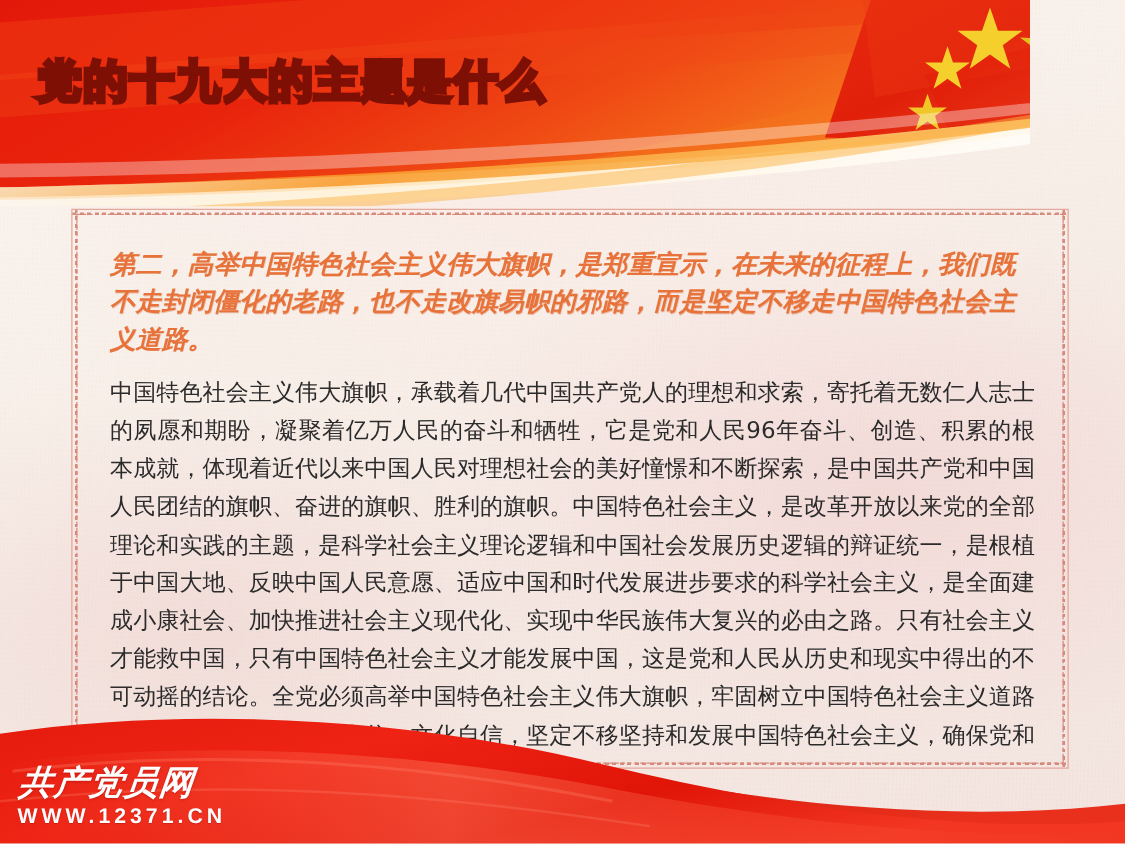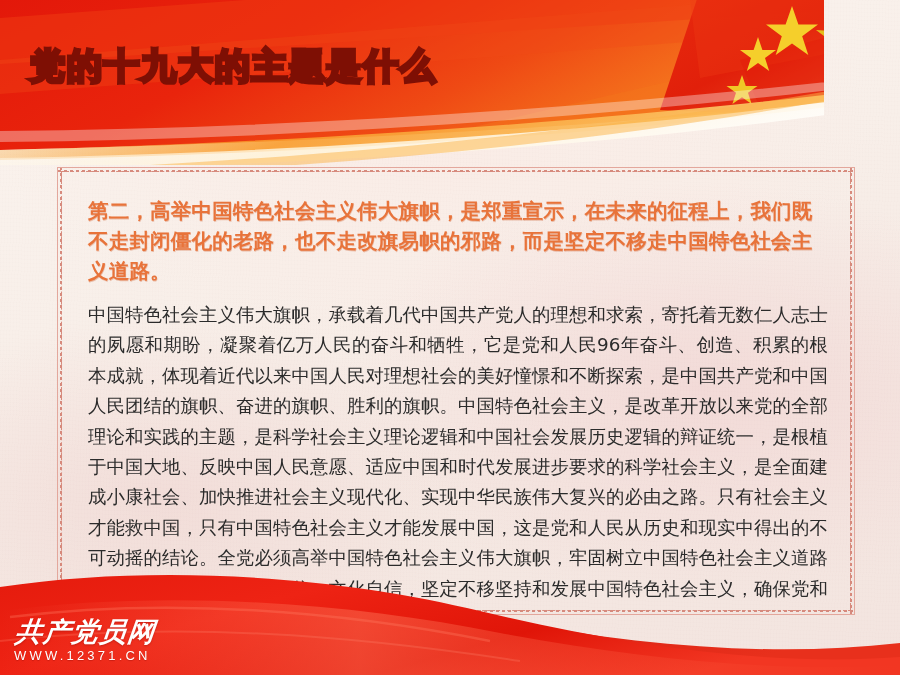--- a/index.html
+++ b/index.html
@@ -128,20 +128,21 @@
   }
   .lead {
     margin: 0 0 14px 0;
     font-size: 20.5px;
     line-height: 30px;
     font-weight: 700;
     color: #e8733a;
     letter-spacing: 0.2px;
     font-family: "DejaVu Sans", "Liberation Sans", sans-serif;
     text-shadow: 0.5px 0.5px 0 rgba(200,80,30,.30);
+    font-style: italic;
   }
   .body-text {
     margin: 0;
     font-size: 18.4px;
     line-height: 30.4px;
     color: #2b2b2b;
     text-align: justify;
     text-justify: inter-character;
     letter-spacing: 0.1px;
     font-family: "DejaVu Sans", "Liberation Sans", sans-serif;
@@ -172,22 +173,22 @@
     letter-spacing: 1px;
     line-height: 1.05;
     font-style: italic;
     font-family: "DejaVu Serif", "Liberation Serif", serif;
     text-shadow: 0 1px 2px rgba(120,0,0,.35);
     transform: skewX(-6deg);
     transform-origin: left bottom;
   }
   .logo-url {
     margin-top: 2px;
-    font-size: 13px;
-    font-weight: 400;
+    font-size: 17px;
+    font-weight: 700;
     letter-spacing: 3.2px;
     color: #ffffff;
     font-family: "Liberation Sans", sans-serif;
     text-shadow: 0 1px 1px rgba(120,0,0,.3);
   }
 </style>
 </head>
 <body>
 
 <div id="poster">

